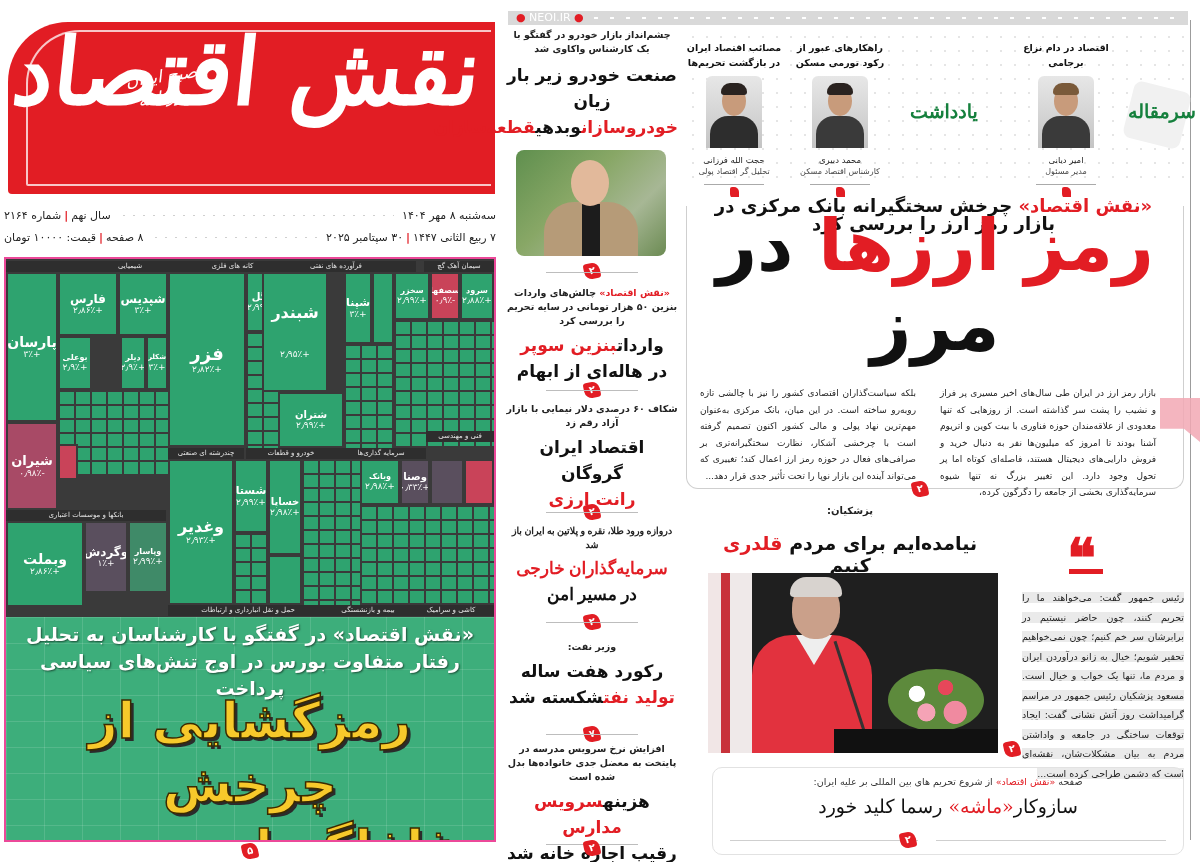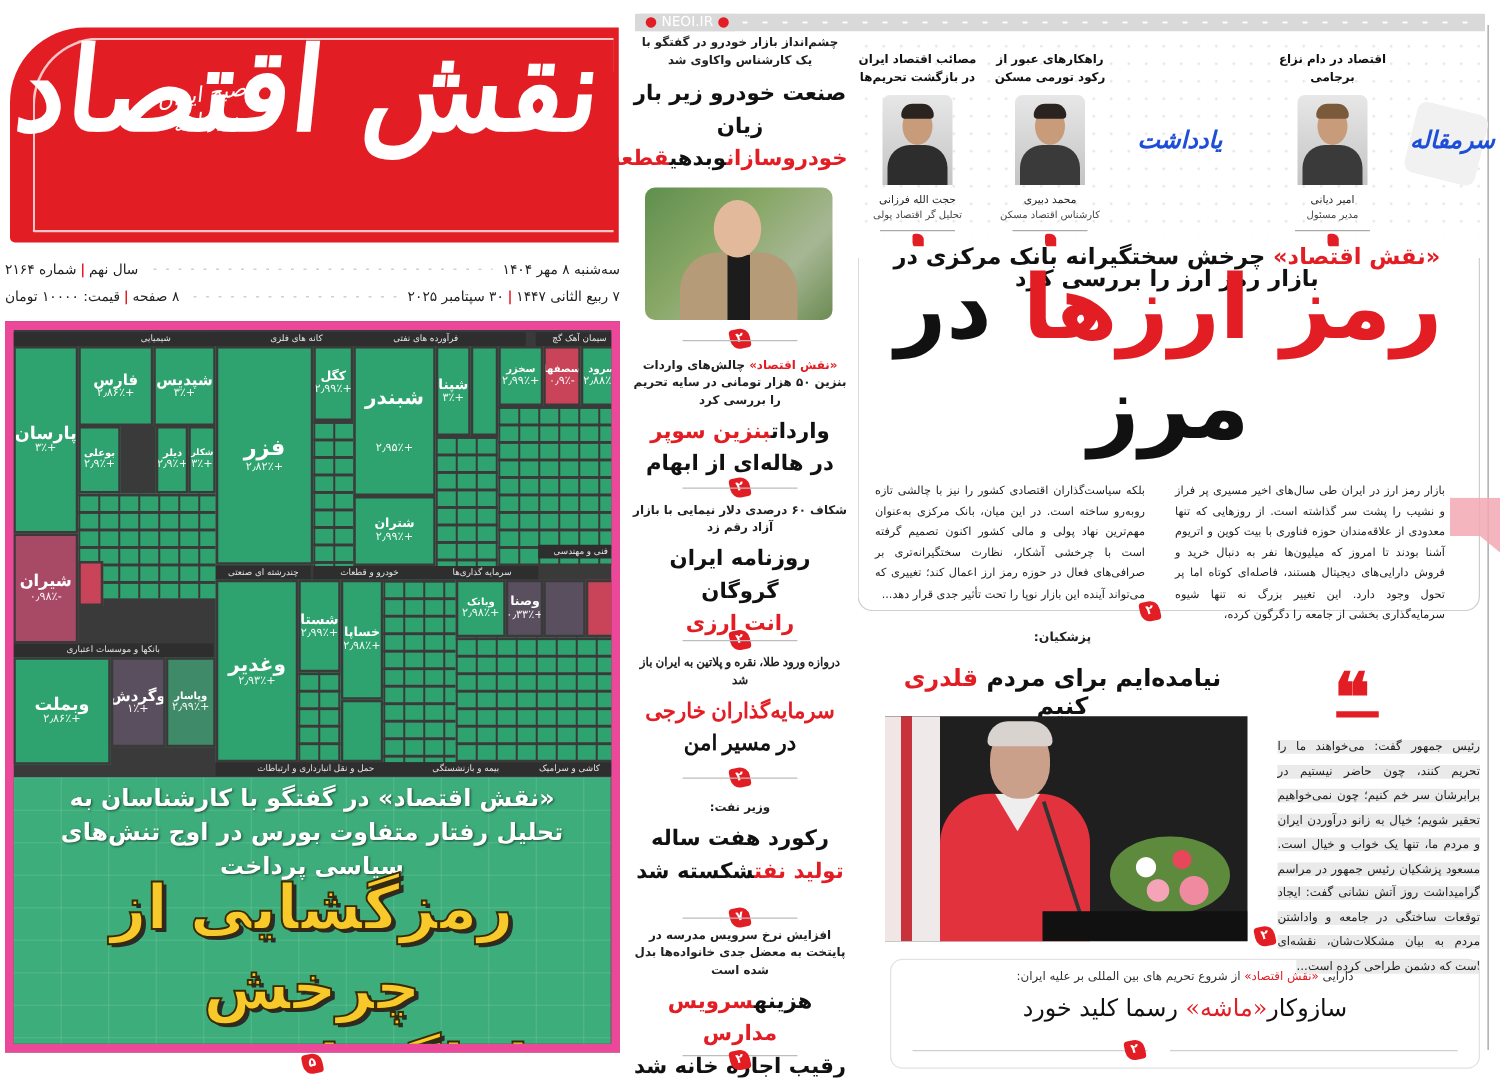--- a/index.html
+++ b/index.html
@@ -12,21 +12,21 @@
   .logo-band::before { content: ""; position: absolute; left: 18px; top: 8px; right: 4px; bottom: 8px; border: 2px solid rgba(255,255,255,.75); border-radius: 54px 0 0 2px; border-right: none; }
   .logo-title { position: absolute; right: 14px; top: 4px; font-family: "DejaVu Serif", serif; font-weight: bold; font-size: 92px; color: #fff; letter-spacing: -4px; line-height: 1; white-space: nowrap; transform: skewX(-6deg); }
   .logo-sub { position: absolute; left: 100px; top: 44px; width: 110px; color: #fff; font-family: "DejaVu Serif", serif; font-style: italic; font-size: 17px; line-height: 1.25; text-align: center; transform: rotate(-8deg); }
   .meta-row { position: absolute; left: 0; width: 500px; height: 22px; display: flex; justify-content: space-between; align-items: center; font-size: 11px; color: #222; padding: 0 4px; }
   .meta-row.r1 { top: 204px; }
   .meta-row.r2 { top: 226px; }
   .meta-dots { flex: 1; height: 2px; margin: 0 8px; background-image: radial-gradient(circle, #cfcfcf 1.2px, transparent 1.4px); background-size: 10px 4px; background-repeat: repeat-x; }
   .meta-sep { color: #e21d24; font-weight: bold; margin: 0 3px; }
 
   
-  .market { position: absolute; left: 4px; top: 257px; width: 492px; height: 585px; background: #3a3a3a; border: 7px solid #ec4899; overflow: hidden; }
+  .market { position: absolute; left: 4px; top: 257px; width: 492px; height: 585px; background: #3a3a3a; border: 2px solid #ec4899; overflow: hidden; }
   .market-top { position: absolute; left: 0; top: 0; width: 100%; height: 362px; }
   .tm { position: absolute; background: #2ea36f; color: #fff; border: 2px solid #3a3a3a; display: flex; flex-direction: column; align-items: center; justify-content: center; text-align: center; overflow: hidden; }
   .tm .n { font-weight: bold; line-height: 1.05; }
   .tm .v { font-size: 9px; opacity: .95; }
   .tm.red { background: #c94359; }
   .tm.pink { background: #a84a66; }
   .tm.gray { background: #5a4f5e; }
   .tm.dgreen { background: #3f8a68; }
   .sector { position: absolute; height: 11px; background: #2e2e2e; color: #e6e6e6; font-size: 7px; line-height: 11px; text-align: center; }
   .grid-fill { position: absolute; background-image: linear-gradient(#3a3a3a 2px, transparent 2px), linear-gradient(90deg, #3a3a3a 2px, transparent 2px); background-size: 16px 14px; background-color: #2ea36f; }
@@ -60,21 +60,21 @@
   .col-card { position: absolute; top: 40px; width: 96px; text-align: center; }
   .col-card .t { font-size: 9.5px; font-weight: bold; line-height: 15px; color: #111; }
   .col-card .ph { margin: 6px auto 0; width: 56px; height: 72px; background: linear-gradient(180deg, #e7e7e7 0%, #c4c4c4 100%); border-radius: 6px 6px 0 0; position: relative; overflow: hidden; }
   .col-card .ph .hd { position: absolute; left: 16px; top: 10px; width: 24px; height: 30px; border-radius: 50%; background: #c89b7b; }
   .col-card .ph .hair { position: absolute; left: 15px; top: 7px; width: 26px; height: 12px; border-radius: 12px 12px 4px 4px; background: #2a2320; }
   .col-card .ph .bd { position: absolute; left: 4px; top: 40px; width: 48px; height: 36px; border-radius: 18px 18px 0 0; background: #3a3a3a; }
   .col-card .nm { font-size: 8.5px; color: #222; margin-top: 6px; line-height: 12px; }
   .col-card .rl { font-size: 8px; color: #444; line-height: 12px; }
   .col-card .rule { width: 60px; height: 1px; background: #aaa; margin: 6px auto 0; }
   .col-card .pg { margin: 2px auto 0; width: 9px; height: 12px; background: #e21d24; border-radius: 2px 5px; }
-  .section-tag { position: absolute; font-family: "DejaVu Serif", serif; font-style: italic; font-weight: bold; color: #1d4ed8; font-size: 19px; }
+  .section-tag { position: absolute; font-family: "DejaVu Serif", serif; font-weight: bold; color: #15803d; font-size: 19px; }
   .section-tag-bg { position: absolute; width: 58px; height: 58px; border-radius: 8px; background: #f1f1f1; transform: rotate(14deg); }
   .dotfield { position: absolute; background-image: radial-gradient(circle, #e5e5e5 1px, transparent 1.3px); background-size: 14px 14px; }
 
   
   .lead-box { position: absolute; left: 686px; top: 206px; width: 498px; height: 283px; border: 1px solid #cfcfcf; border-top: none; border-radius: 0 0 12px 12px; }
   .lead-kicker { position: absolute; left: 706px; top: 197px; width: 455px; text-align: center; font-size: 18px; font-weight: bold; color: #111; background: #fff; line-height: 18px; }
   .lead-kicker .red { color: #e21d24; }
   .lead-title { position: absolute; left: 700px; top: 206px; width: 470px; text-align: center; font-weight: bold; line-height: 80px; font-size: 71px; letter-spacing: -2px; color: #111; }
   .lead-title .red { color: #e21d24; }
   .lead-body { position: absolute; top: 385px; width: 216px; font-size: 9px; line-height: 16.5px; color: #222; text-align: justify; }
@@ -182,21 +182,21 @@
     <div class="tm" style="left:162px; top:13px; width:78px; height:175px;">
         <div class="n" style="font-size:18px">فزر</div>
         <div class="v">+۲٫۸۲٪</div>
       </div>
     <div class="tm" style="left:240px; top:13px; width:32px; height:60px;">
         <div class="n" style="font-size:10px">کگل</div>
         <div class="v">+۲٫۹۹٪</div>
       </div>
     <div class="grid-fill" style="left:240px; top:73px; width:32px; height:116px;"></div>
 
-    <div class="tm" style="left:272px; top:13px; width:66px; height:120px;gap:28px;">
+    <div class="tm" style="left:256px; top:13px; width:66px; height:120px;gap:28px;">
         <div class="n" style="font-size:16px">شبندر</div>
         <div class="v">+۲٫۹۵٪</div>
       </div>
     <div class="tm" style="left:272px; top:133px; width:66px; height:56px;">
         <div class="n" style="font-size:10px">شتران</div>
         <div class="v">+۲٫۹۹٪</div>
       </div>
     <div class="tm" style="left:338px; top:13px; width:28px; height:72px;">
         <div class="n" style="font-size:11px">شپنا</div>
         <div class="v">+۳٪</div>
@@ -348,21 +348,21 @@
       <div><span>واردات</span><span class="red">بنزین سوپر</span></div>
       <div>در هاله‌ای از ابهام</div>
     </div>
   </div>
   <div class="page-ref" style="left:78px; top:354px;">۲</div>
   <div class="divider" style="top:362px;"></div>
 
   <div class="story" style="top:374px;">
     <div class="kick">شکاف ۶۰ درصدی دلار نیمایی با بازار آزاد رقم زد</div>
     <div class="head" style="margin-top:4px">
-      <div>روزنامه ایران گروگان</div>
+      <div>اقتصاد ایران گروگان</div>
       <div class="red">رانت ارزی</div>
     </div>
   </div>
   <div class="page-ref" style="left:78px; top:476px;">۲</div>
   <div class="divider" style="top:484px;"></div>
 
   <div class="story" style="top:496px;font-family:Liberation Serif, serif;">
     <div class="kick">دروازه ورود طلا، نقره و پلاتین به ایران باز شد</div>
     <div class="head" style="margin-top:4px">
       <div class="red">سرمایه‌گذاران خارجی</div>
@@ -414,17 +414,17 @@
   <div class="mic"></div>
   <div class="flowers"></div>
   <div class="podium"></div>
 </div>
 <div class="quote-mark">❝</div>
 <div class="quote-bar"></div>
 <div class="pz-body"><span>رئیس جمهور گفت: می‌خواهند ما را تحریم کنند، چون حاضر نیستیم در برابرشان سر خم کنیم؛ چون نمی‌خواهیم تحقیر شویم؛ خیال به زانو درآوردن ایران و مردم ما، تنها یک خواب و خیال است. مسعود پزشکیان رئیس جمهور در مراسم گرامیداشت روز آتش نشانی گفت: ایجاد توقعات ساختگی در جامعه و واداشتن مردم به بیان مشکلات‌شان، نقشه‌ای است که دشمن طراحی کرده است...</span></div>
 <div class="page-ref" style="left:1004px; top:741px;">۲</div>
 
 <div class="ssb-box"></div>
-<div class="ssb-kicker"><span>دارایی</span> <span class="red">«نقش اقتصاد»</span> <span>از شروع تحریم های بین المللی بر علیه ایران:</span></div>
+<div class="ssb-kicker"><span>صفحه</span> <span class="red">«نقش اقتصاد»</span> <span>از شروع تحریم های بین المللی بر علیه ایران:</span></div>
 <div class="ssb-title"><span>سازوکار</span><span class="red">«ماشه»</span> <span>رسما کلید خورد</span></div>
 <div class="ssb-rule" style="left:730px; width:188px;"></div>
 <div class="ssb-rule" style="left:936px; width:230px;"></div>
 <div class="page-ref" style="left:900px; top:832px;">۲</div>
 
 </body></html>

